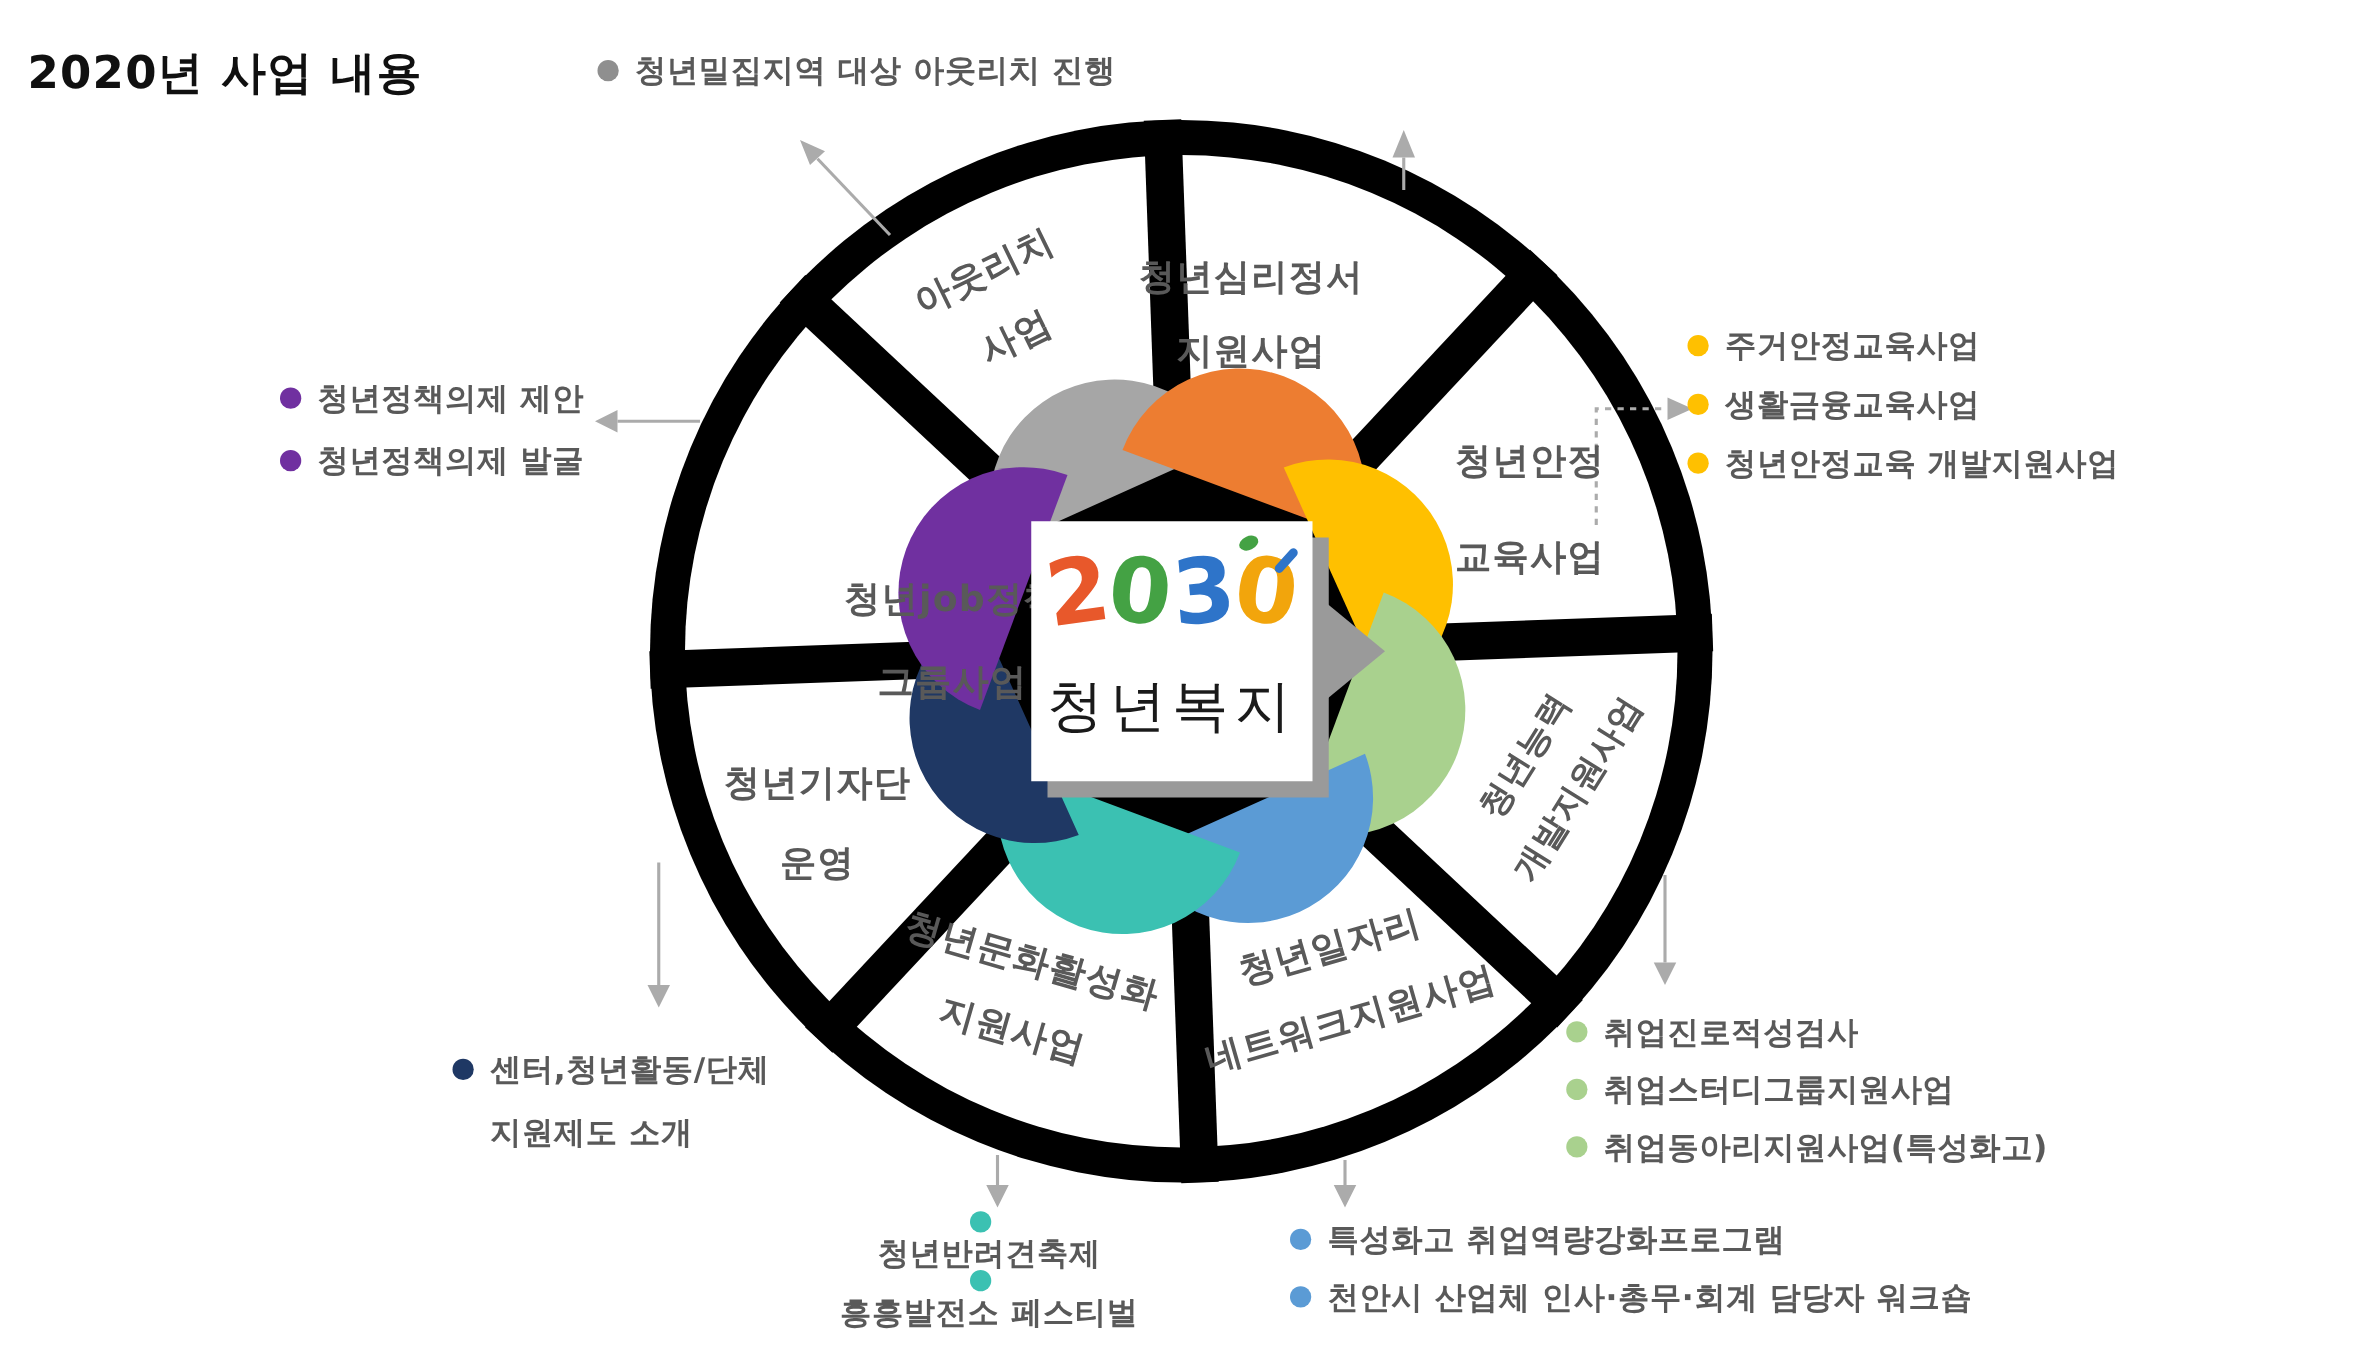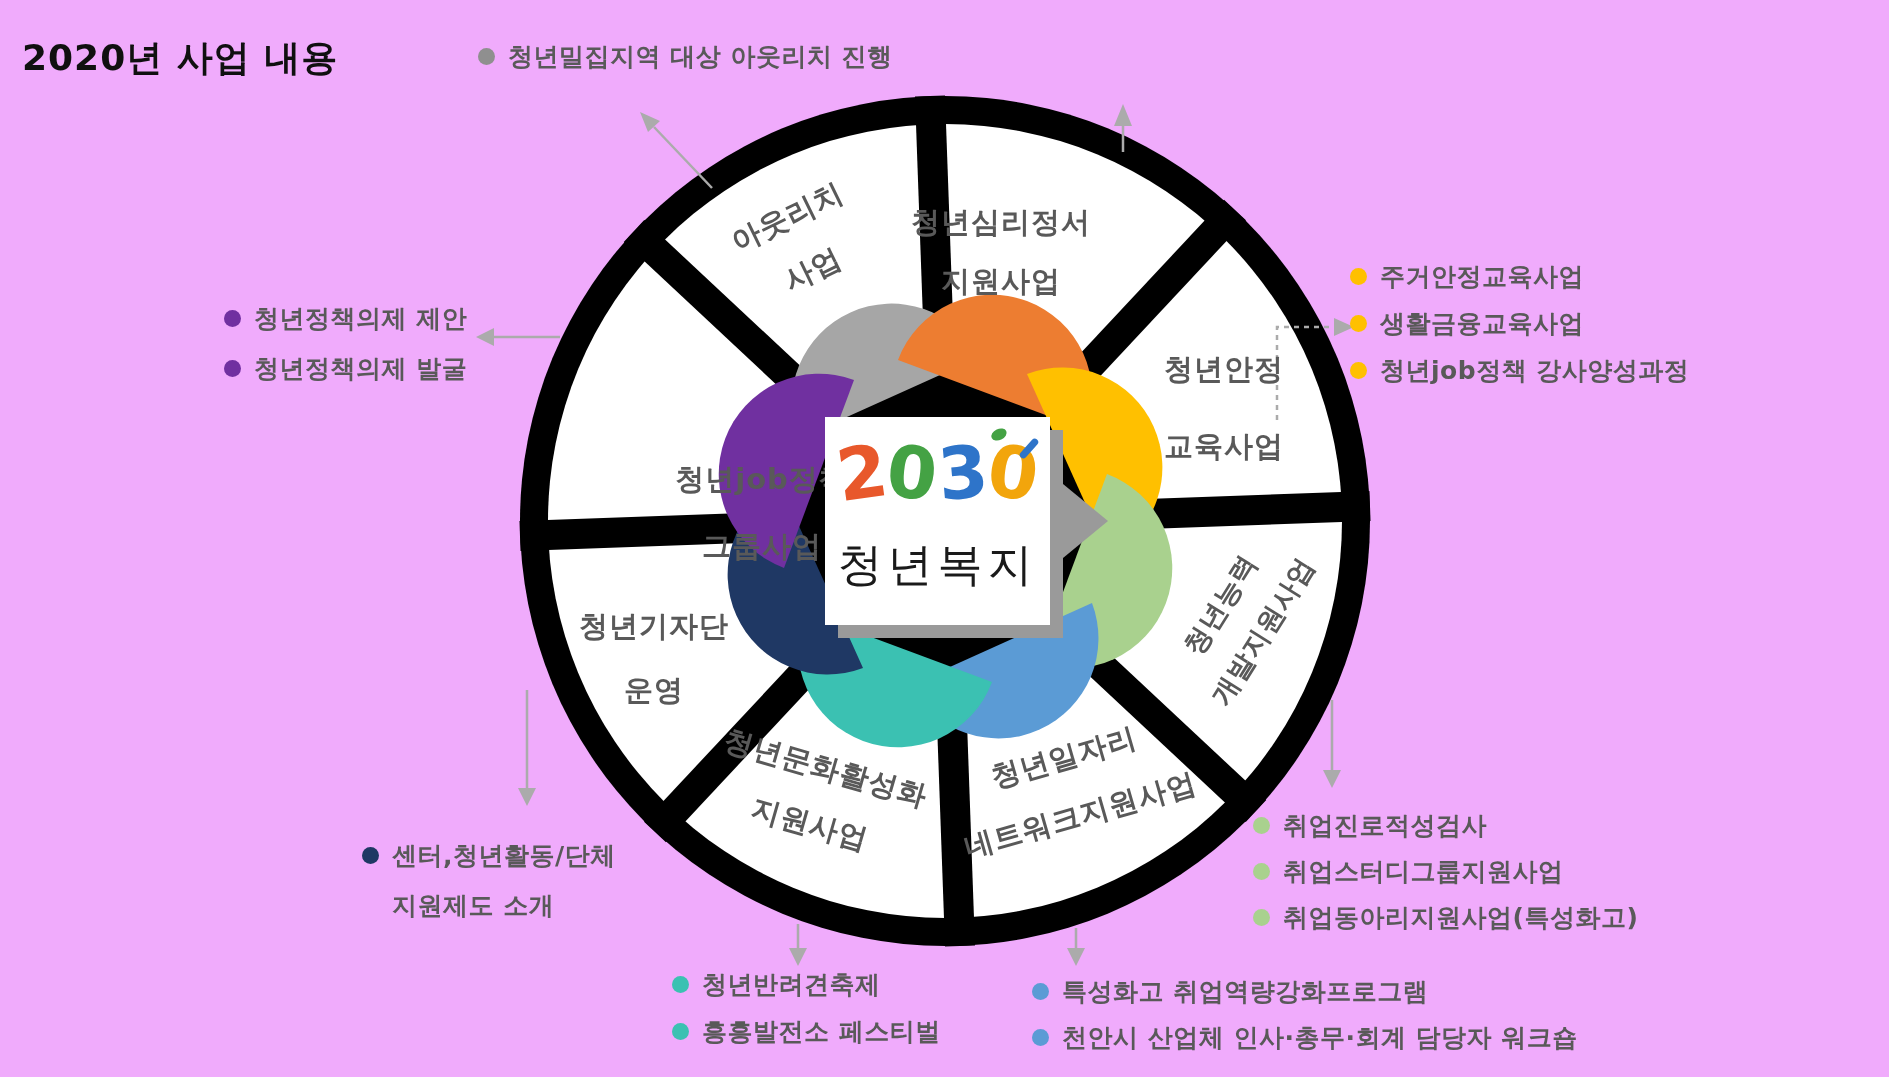--- a/index.html
+++ b/index.html
@@ -1,31 +1,31 @@
 <!DOCTYPE html>
 <html lang="ko"><head>
 <meta charset="utf-8">
 <style>
   html,body{margin:0;padding:0;background:#6e6e6e;}
-  .page{position:relative;width:1889px;height:1077px;background:#f0abfc;overflow:hidden;
+  .page{position:relative;width:1889px;height:1077px;background:#ffffff;overflow:hidden;
         font-family:"DejaVu Sans","Liberation Sans",sans-serif;}
   .page > svg{position:absolute;left:0;top:0;z-index:1;}
   .ov{position:absolute;z-index:2;}
   .title{left:22px;top:34px;font-size:36px;font-weight:800;color:#101010;letter-spacing:1px;white-space:nowrap;}
   
   .anno{z-index:2;}
   .anno-row{display:flex;align-items:center;height:30px;margin-bottom:16px;}
   .anno-row .dot{width:17px;height:17px;border-radius:50%;margin-right:13px;flex:none;}
   .anno-row .txt{font-size:25px;font-weight:700;color:#595959;white-space:nowrap;letter-spacing:.5px;}
   .anno-row.cont .dot{visibility:hidden;}
   .g-psych .anno-row{margin-bottom:15px;}
   .g-stab .anno-row{margin-bottom:17px;}
   .g-policy .anno-row{margin-bottom:20px;}
   .g-press .anno-row{margin-bottom:20px;}
-  .g-culture .anno-row{margin-bottom:17px;}
+  .g-culture .anno-row{margin-bottom:17px;flex-direction:column;}
   .g-jobs .anno-row{margin-bottom:16px;}
   .g-ability .anno-row{margin-bottom:16px;}
   
   .seg-label{position:absolute;z-index:2;text-align:center;color:#595959;font-weight:700;
              font-size:29px;letter-spacing:1px;white-space:nowrap;}
   .seg-line{height:40px;line-height:40px;}
   
   .logo-shadow{left:838px;top:430px;width:225px;height:208px;}
   .logo-box{left:825px;top:417px;width:225px;height:208px;display:flex;flex-direction:column;
             align-items:center;}
@@ -165,21 +165,21 @@
     <div class="anno-row">
       <span class="dot" style="background: rgb(255, 192, 0);"></span>
       <span class="txt">주거안정교육사업</span>
     </div>
     <div class="anno-row">
       <span class="dot" style="background: rgb(255, 192, 0);"></span>
       <span class="txt">생활금융교육사업</span>
     </div>
     <div class="anno-row">
       <span class="dot" style="background: rgb(255, 192, 0);"></span>
-      <span class="txt">청년job정책 강사양성과정</span>
+      <span class="txt">청년안정교육 개발지원사업</span>
     </div>
   </div>
 
   <div class="ov anno g-policy" style="left:224px;top:303px;">
     <div class="anno-row">
       <span class="dot" style="background: rgb(112, 48, 160);"></span>
       <span class="txt">청년정책의제 제안</span>
     </div>
     <div class="anno-row">
       <span class="dot" style="background: rgb(112, 48, 160);"></span>

